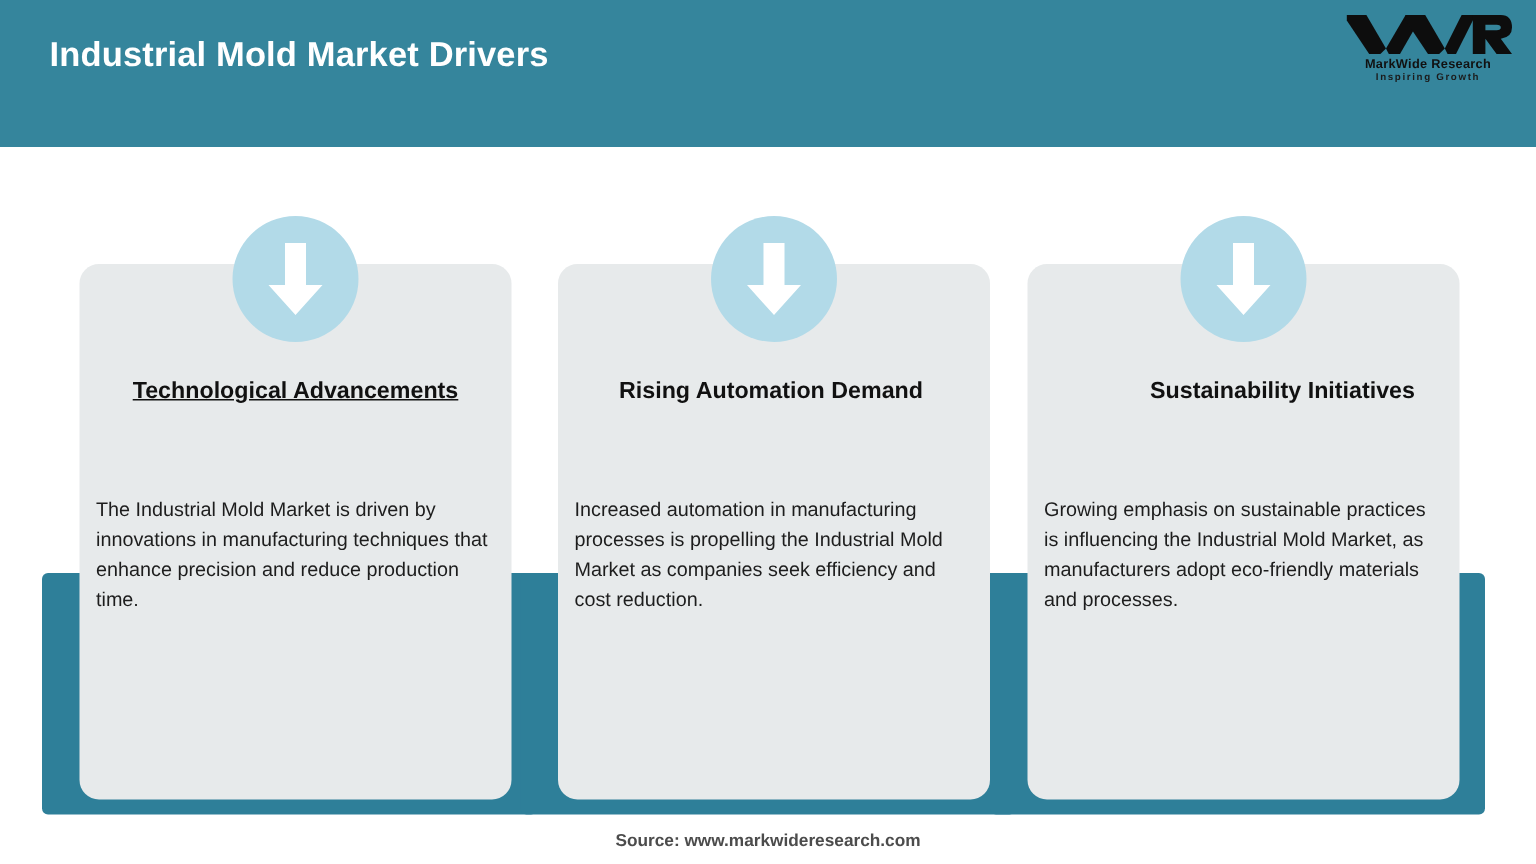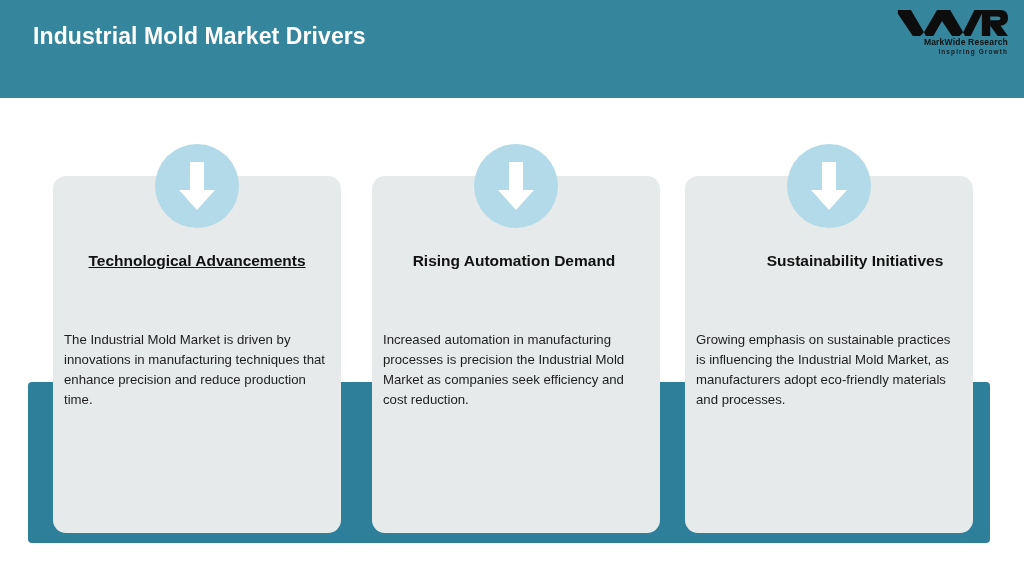--- a/index.html
+++ b/index.html
@@ -39,21 +39,21 @@
     white-space: nowrap;
   }
 
   
   .logo {
     position: absolute;
     right: 16px;
     top: 8px;
     width: 112px;
     height: 50px;
-    text-align: right;
+    text-align: center;
   }
   .logo-mark {
     display: block;
     width: 100%;
     height: 30px;
   }
   .logo-name {
     display: block;
     font-size: 8.5px;
     font-weight: bold;
@@ -176,29 +176,30 @@
 
   <div class="card-group">
     <div class="card-frame" style="left:347px; top:382px; width:330px; height:161px;"></div>
     <div class="card" style="left:372px; top:176px; width:288px; height:357px;"></div>
     <div class="icon-circle" style="left:474px; top:144px;">
       <svg width="40" height="52" viewBox="0 0 40 52">
         <polygon points="13,2 27,2 27,30 38,30 20,50 2,30 13,30" fill="#ffffff"></polygon>
       </svg>
     </div>
     <div class="card-title" style="left:372px; top:252px; width:284px;">Rising Automation Demand</div>
-    <div class="card-body" style="left:383px; top:330px; width:262px;">Increased automation in manufacturing processes is precision the Industrial Mold Market as companies seek efficiency and cost reduction.</div>
+    <div class="card-body" style="left:383px; top:330px; width:262px;">Increased automation in manufacturing processes is propelling the Industrial Mold Market as companies seek efficiency and cost reduction.</div>
   </div>
 
   <div class="card-group">
     <div class="card-frame" style="left:660px; top:382px; width:330px; height:161px;"></div>
     <div class="card" style="left:685px; top:176px; width:288px; height:357px;"></div>
     <div class="icon-circle" style="left:787px; top:144px;">
       <svg width="40" height="52" viewBox="0 0 40 52">
         <polygon points="13,2 27,2 27,30 38,30 20,50 2,30 13,30" fill="#ffffff"></polygon>
       </svg>
     </div>
     <div class="card-title" style="left:685px; top:252px; width:340px;">Sustainability Initiatives</div>
     <div class="card-body" style="left:696px; top:330px; width:262px;">Growing emphasis on sustainable practices is influencing the Industrial Mold Market, as manufacturers adopt eco-friendly materials and processes.</div>
   </div>
 
+  <div class="source-note">Source: www.markwideresearch.com</div>
 
 </div>
 
 </body></html>

